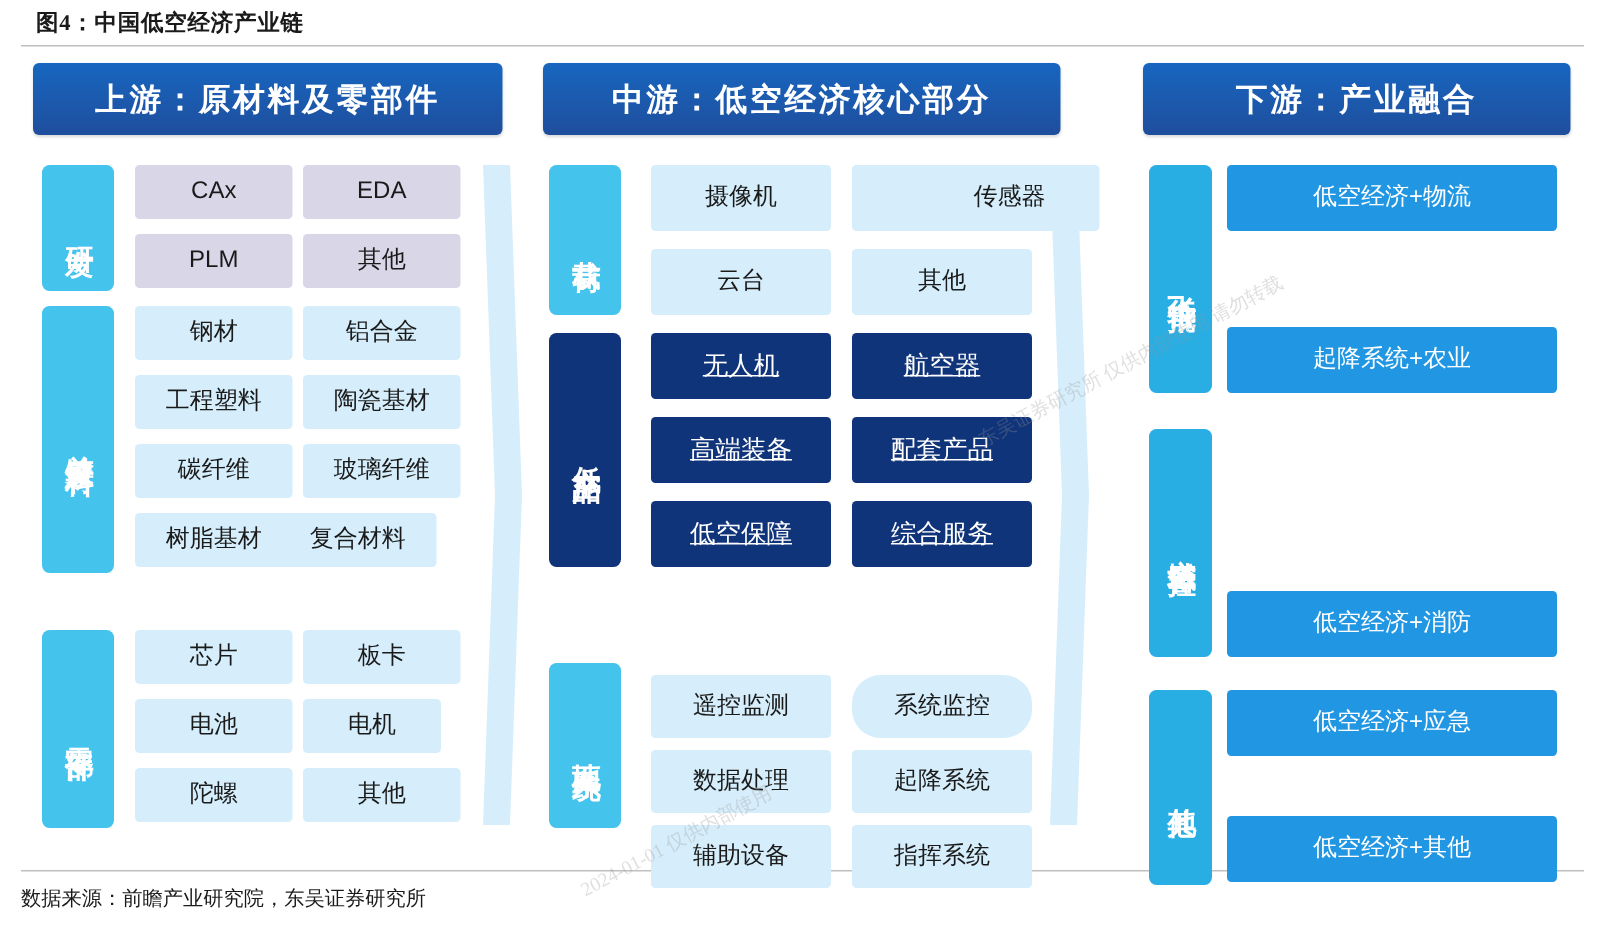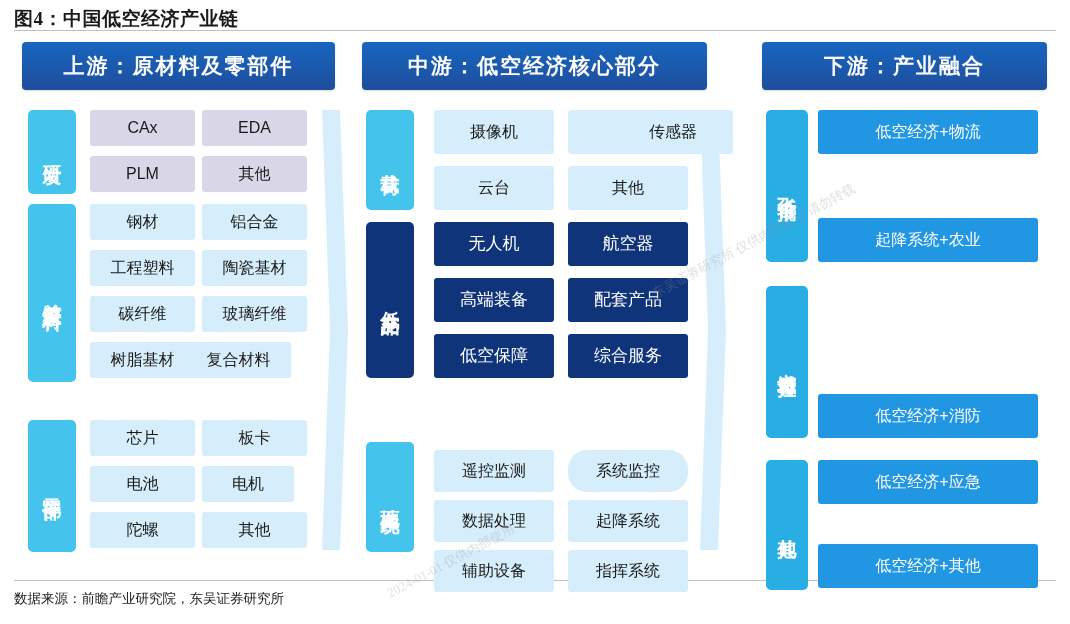--- a/index.html
+++ b/index.html
@@ -4,22 +4,22 @@
 <style>
   html,body{margin:0;padding:0;}
   body{
     width:1070px;height:624px;
     background:#ffffff;
     font-family:"Liberation Sans","DejaVu Sans",sans-serif;
     position:relative;
     overflow:hidden;
   }
   .title{
-    position:absolute;left:14px;top:6px;
-    font-size:19px;font-weight:bold;color:#1a1a1a;
+    position:absolute;left:24px;top:6px;
+    font-size:15px;font-weight:bold;color:#1a1a1a;
     font-family:"Liberation Serif","DejaVu Serif",serif;
     letter-spacing:0.5px;
   }
   .rule{
     position:absolute;left:14px;right:14px;height:1px;background:#bfbfbf;
   }
   #rule-top{top:30px;}
   #rule-bottom{top:580px;}
   .source{
     position:absolute;left:14px;top:590px;
@@ -58,21 +58,21 @@
 
   
   .cell{
     position:absolute;
     display:flex;align-items:center;justify-content:center;
     font-size:16px;border-radius:3px;text-align:center;
     line-height:1.1;
   }
   .cell.lav{background:#d9d6e8;color:#1a1a1a;}
   .cell.ice{background:#d6eefb;color:#1a1a1a;}
-  .cell.navy{background:#10347a;color:#ffffff;font-size:17px;}
+  .cell.navy{background:#10347a;color:#ffffff;font-size:17px;text-decoration:underline;}
   .cell.bluefill{background:#2196e3;color:#ffffff;font-size:16px;}
   .arrow-wrap{position:absolute;}
 
   .wm{
     position:absolute;color:rgba(150,150,150,.30);
     font-size:13px;transform:rotate(-28deg);
     white-space:nowrap;pointer-events:none;
     font-family:"Liberation Serif","DejaVu Serif",serif;
   }
 </style>

